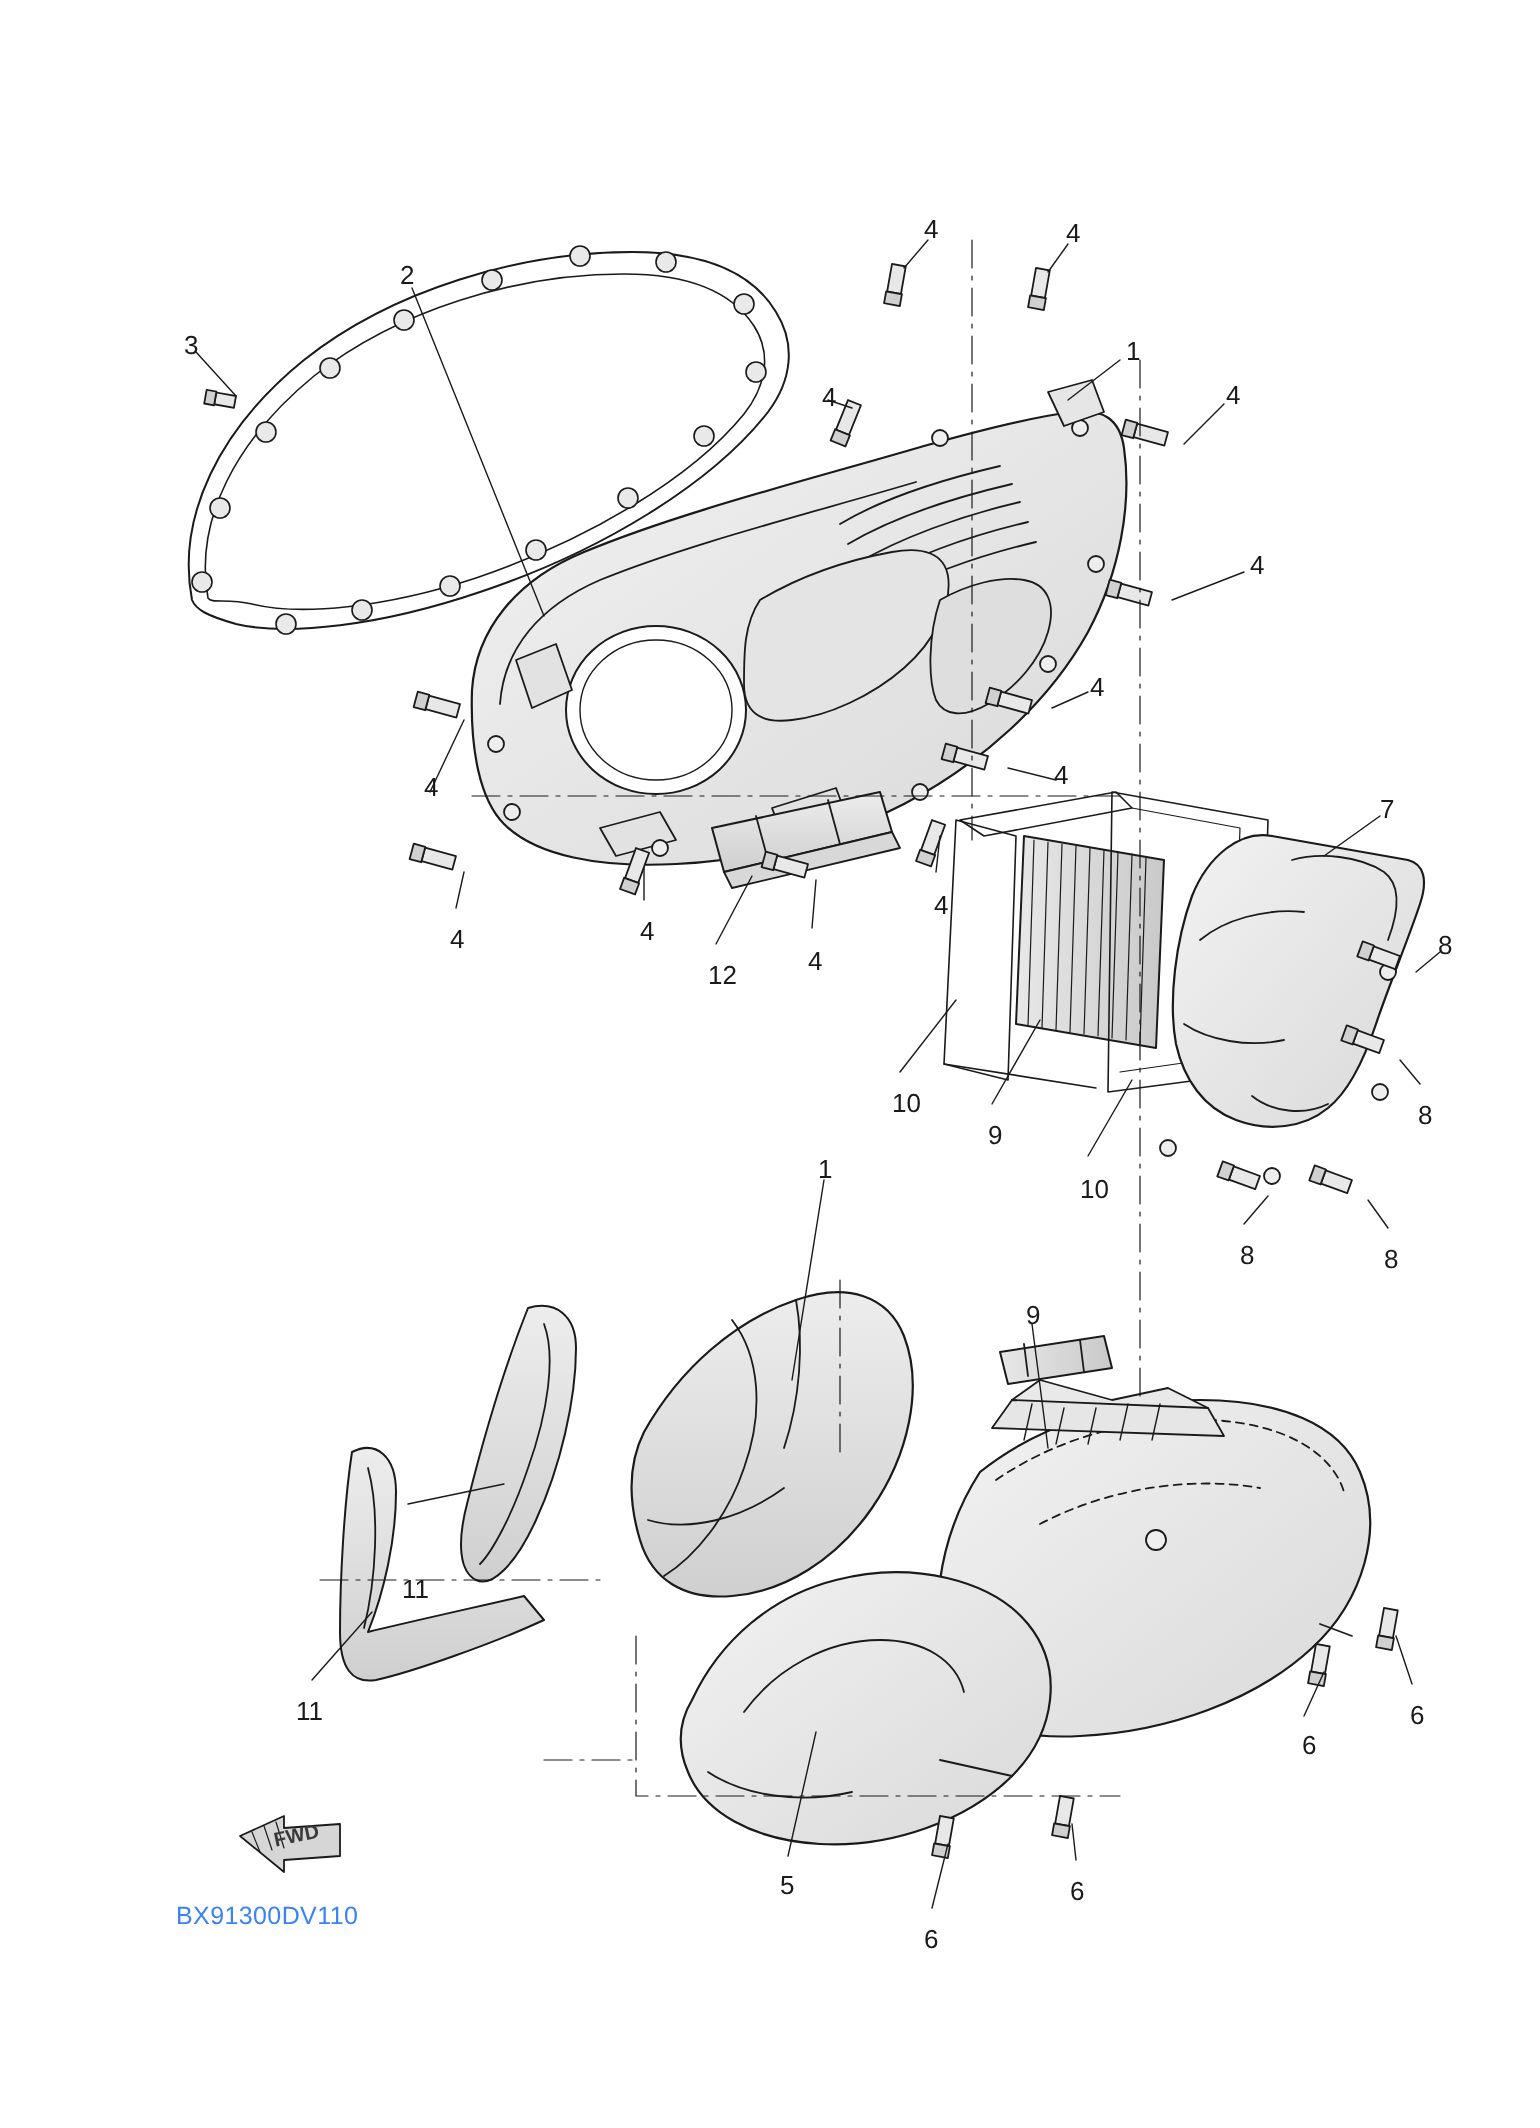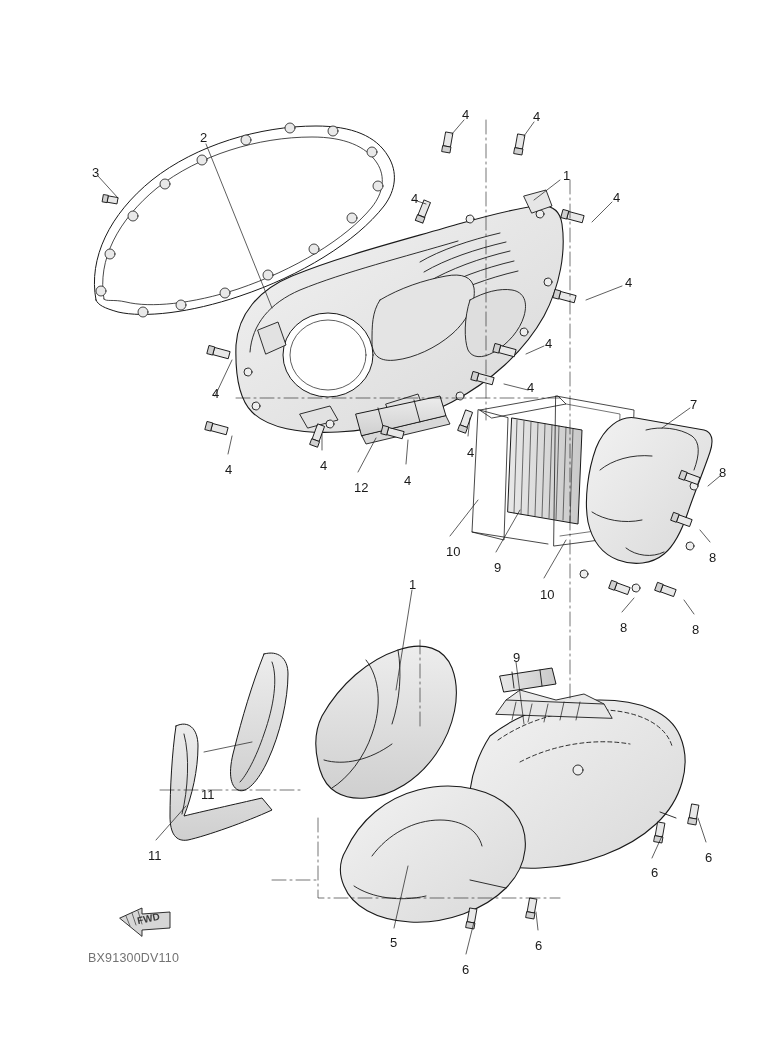--- a/index.html
+++ b/index.html
@@ -32,21 +32,21 @@
     font-size: 13px;
     color: #1a1a1a;
     line-height: 1;
     white-space: nowrap;
     user-select: none;
   }
   .partcode {
     position: absolute;
     font-family: "Liberation Sans", sans-serif;
     font-size: 12.5px;
-    color: #737373;
+    color: #3b82f6;
     letter-spacing: 0.2px;
   }
   .fwd-label {
     position: absolute;
     font-family: "Liberation Sans", sans-serif;
     font-size: 10px;
     font-weight: bold;
     color: #3a3a3a;
     transform: rotate(-12deg);
   }

